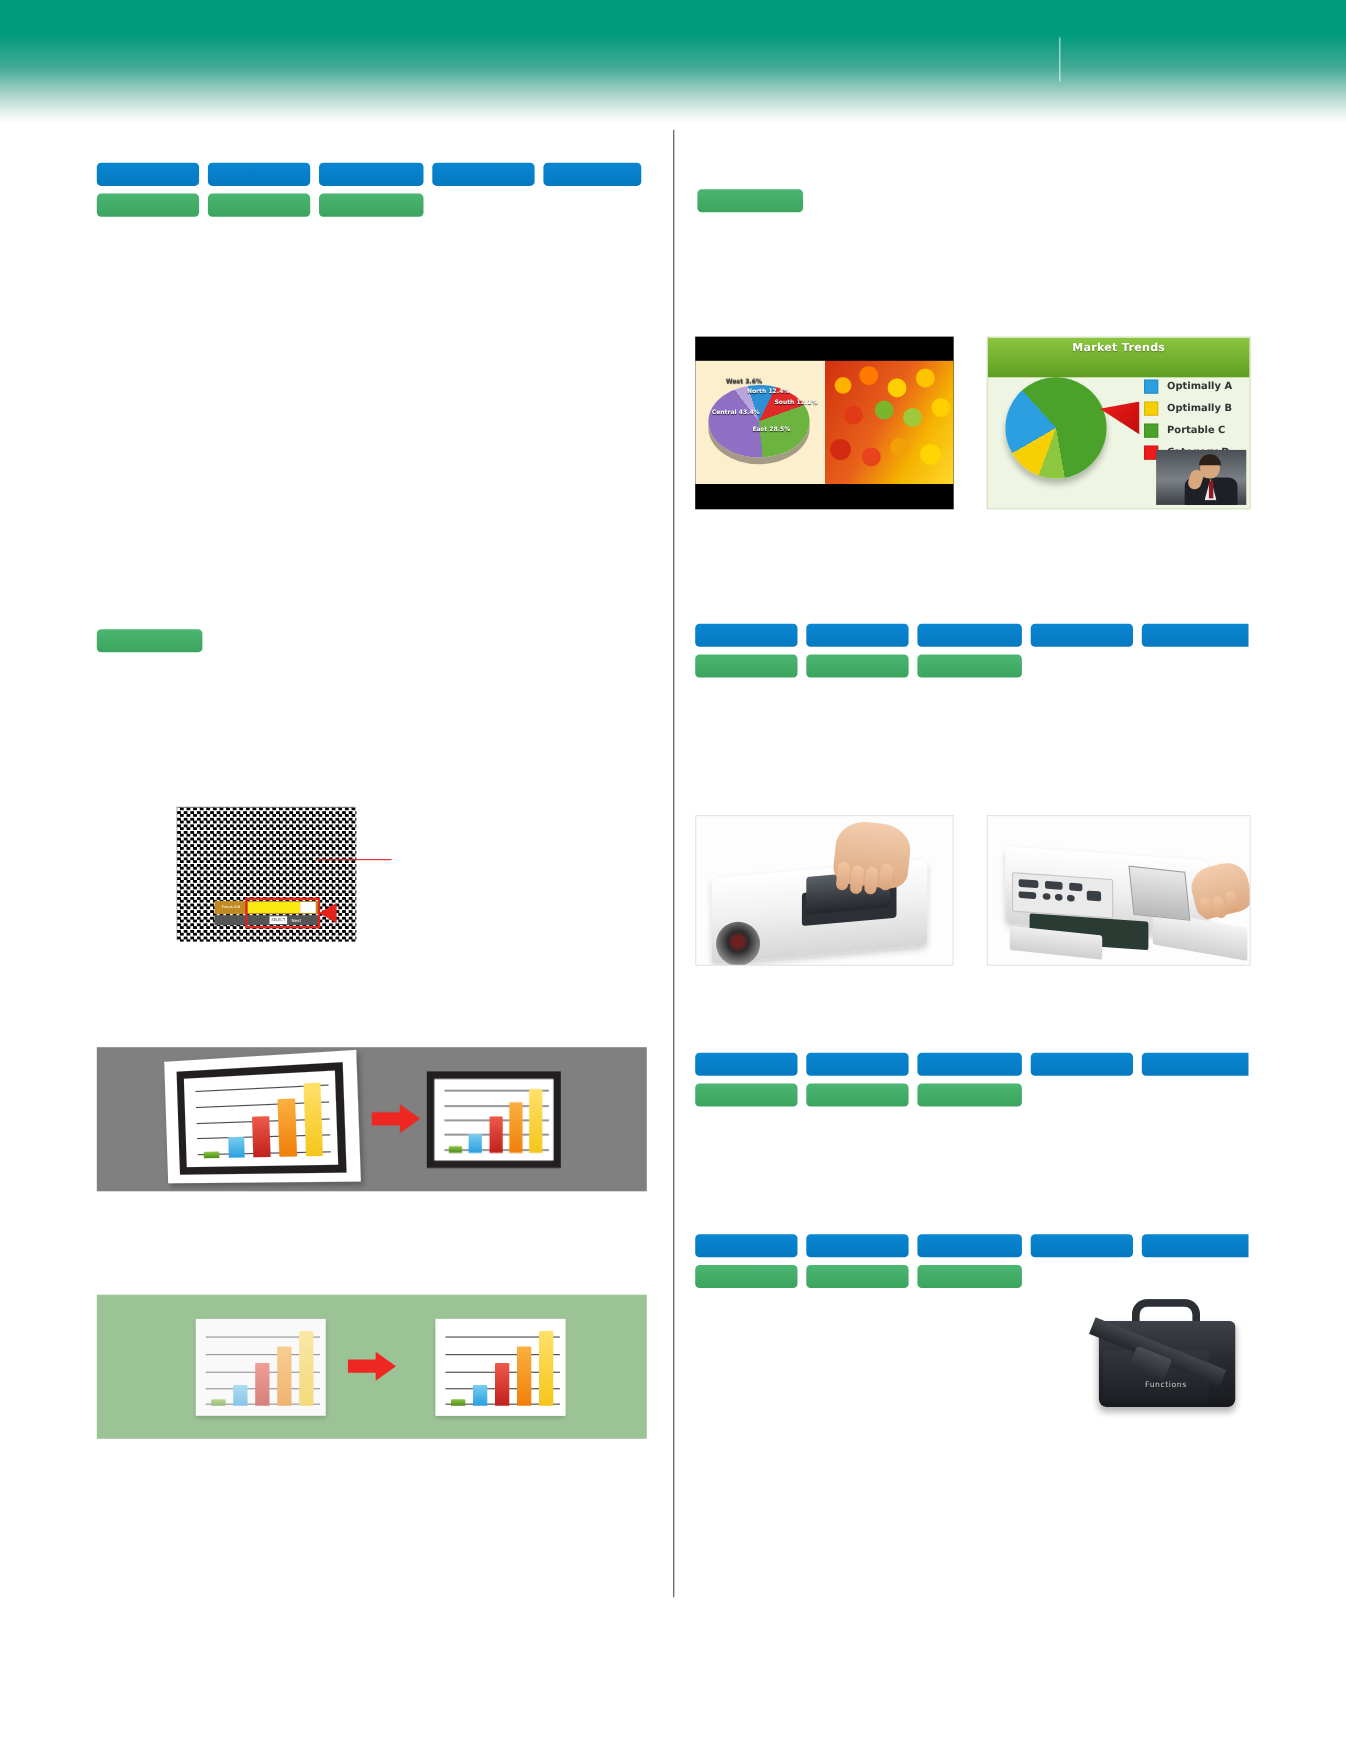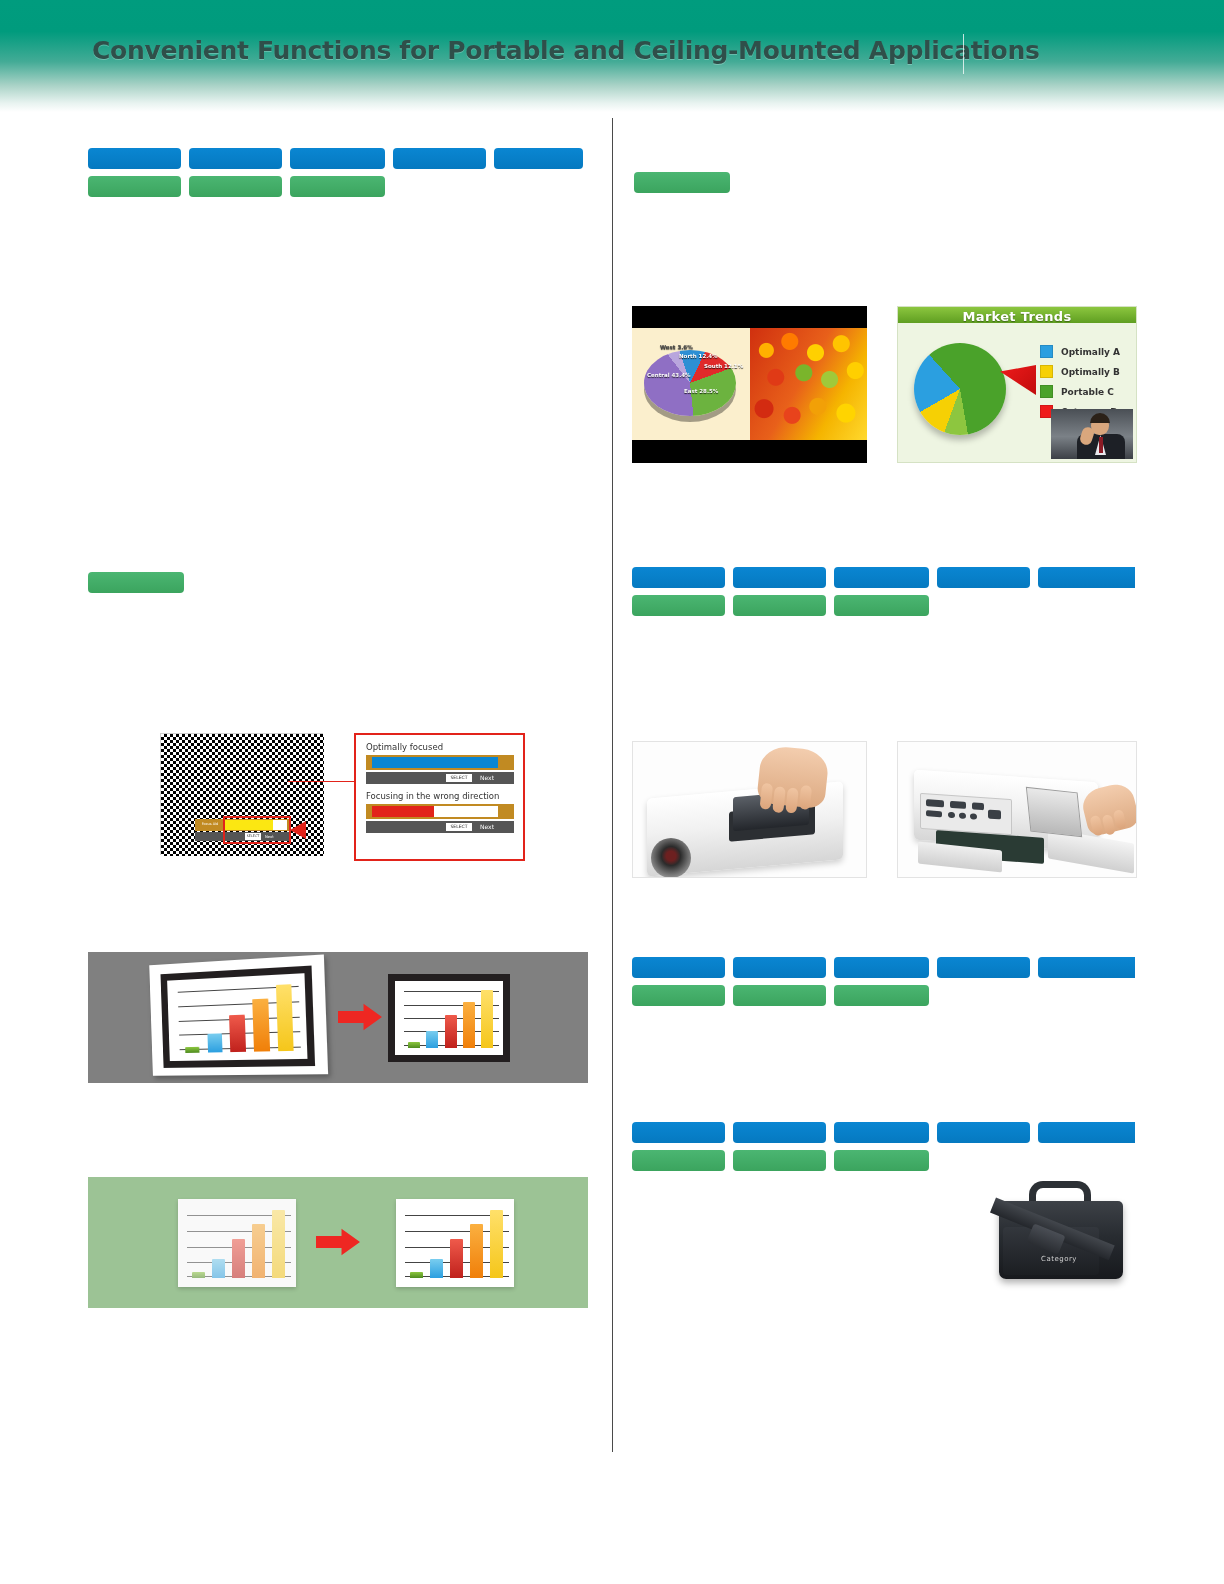--- a/index.html
+++ b/index.html
@@ -97,22 +97,22 @@
       radial-gradient(circle at 82% 76%, #ffd400 9px, transparent 10px),
       linear-gradient(120deg,#d0300f 0%, #e8601a 45%, #f5b400 72%, #ffd92e 100%);
   }
 
   
   .fig-market {
     left:897px; top:306px; width:240px; height:157px;
     background:#eef5e2; border:1px solid #d5e2c4;
   }
   .market-title {
-    height:16px; line-height:20px; text-align:center; color:#ffffff;
-    font-size:13px; font-weight:bold; letter-spacing:.3px;
+    height:36px; line-height:20px; text-align:center; color:#ffffff;
+    font-size:10px; font-weight:bold; letter-spacing:.3px;
     background:linear-gradient(to bottom,#8cc63f 0%, #5f9e21 100%);
     text-shadow:0 1px 1px rgba(0,0,0,.35);
     font-family:"DejaVu Sans",sans-serif;
   }
   .market-pie {
     position:absolute; left:16px; top:36px; width:92px; height:92px; border-radius:50%;
     background:conic-gradient(from 200deg,
         #f6d004 0deg 40deg,
         #2b9fe0 40deg 118deg,
         #4aa22a 118deg 330deg,
@@ -285,21 +285,20 @@
   }
   .bag-brand {
     position:absolute; left:56px; top:92px; color:#cfcfcf; font-size:7px; letter-spacing:.5px;
     font-family:"DejaVu Sans",sans-serif;
   }
 </style>
 </head>
 <body>
 
 <div class="page-header">
-  <div class="page-header-title">Convenient Functions for Portable and Ceiling-Mounted Applications</div>
   <div class="page-header-rule"></div>
 </div>
 
 <div class="column-divider"></div>
 
 <div>
 
   <div class="bar-block" style="left:88px; top:148px;">
     <div class="bar-row">
       <div class="bar blue" style="width:93px"></div>
@@ -330,40 +329,20 @@
         <div class="focus-mini-bar2"></div>
         <div class="focus-mini-sel">SELECT</div>
         <div class="focus-mini-next">Next</div>
         <div class="focus-mini-outline"></div>
       </div>
     </div>
 
     <div class="callout-leader"></div>
     <div class="callout-arrow"></div>
 
-    <div class="focus-callout">
-      <div class="callout-title">Optimally focused</div>
-      <div class="callout-gauge">
-        <div class="callout-fill blue"></div>
-      </div>
-      <div class="callout-bottom">
-        <div class="callout-select">SELECT</div>
-        <div class="callout-next">Next</div>
-      </div>
-
-      <div class="callout-title">Focusing in the wrong direction</div>
-      <div class="callout-gauge">
-        <div class="callout-fill white"></div>
-        <div class="callout-fill red"></div>
-      </div>
-      <div class="callout-bottom">
-        <div class="callout-select">SELECT</div>
-        <div class="callout-next">Next</div>
-      </div>
-    </div>
   </div>
 
   <div class="figure fig-keystone">
     <div class="ks-tilted">
       <div class="ks-frame-inner">
         <div class="mini-chart">
           <div class="grid" style="top:14%"></div>
           <div class="grid" style="top:32%"></div>
           <div class="grid" style="top:50%"></div>
           <div class="grid" style="top:68%"></div>
@@ -564,15 +543,15 @@
     </div>
   </div>
 
   <div class="figure fig-bag">
     <div class="bag-handle"></div>
     <div class="bag-body">
       <div class="bag-front"></div>
     </div>
     <div class="bag-strap"></div>
     <div class="bag-strap-pad"></div>
-    <div class="bag-brand">Category</div>
+    <div class="bag-brand">Functions</div>
   </div>
 </div>
 
 </body></html>

